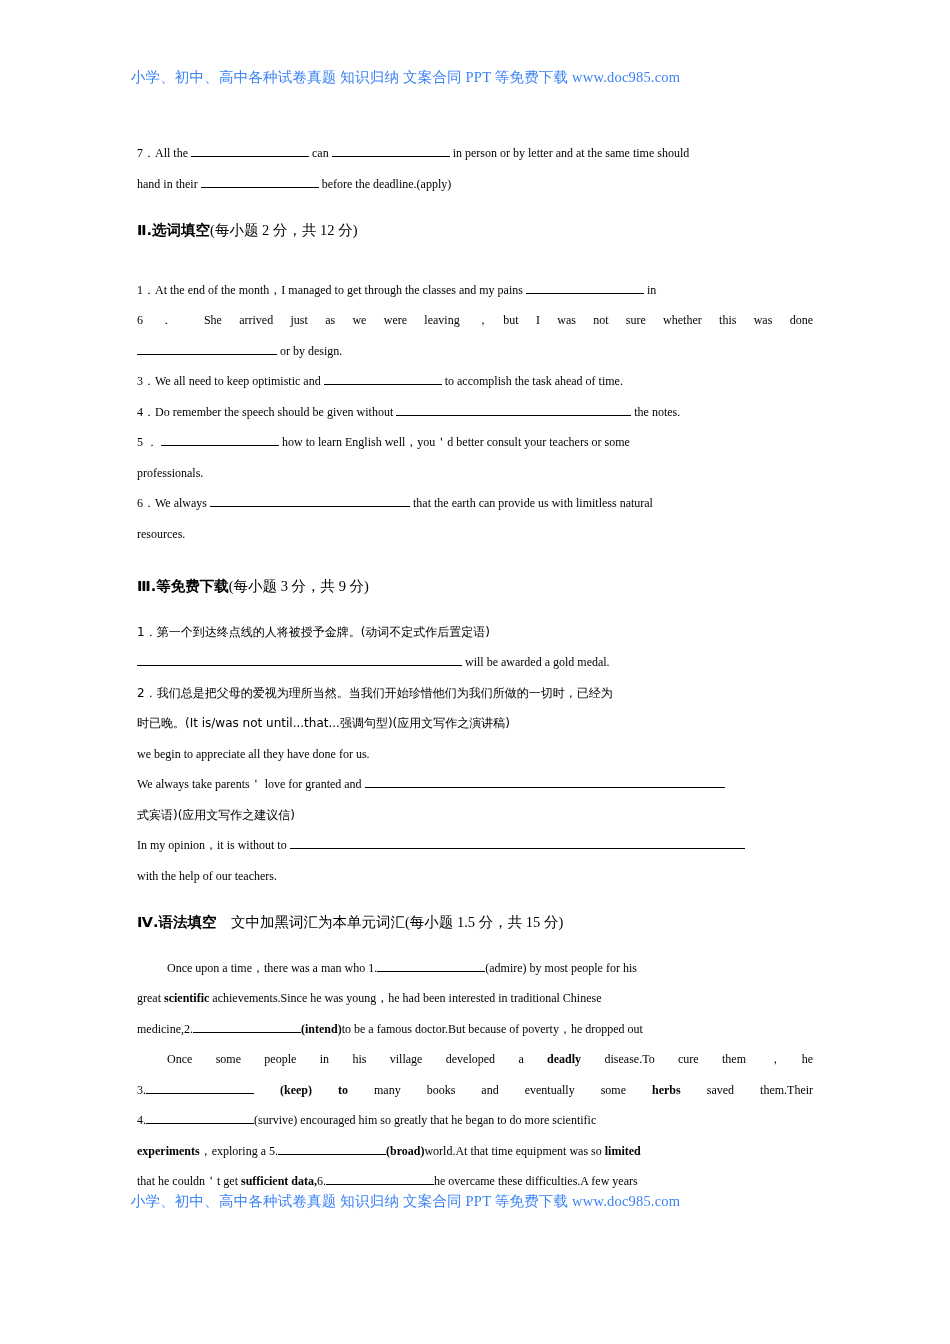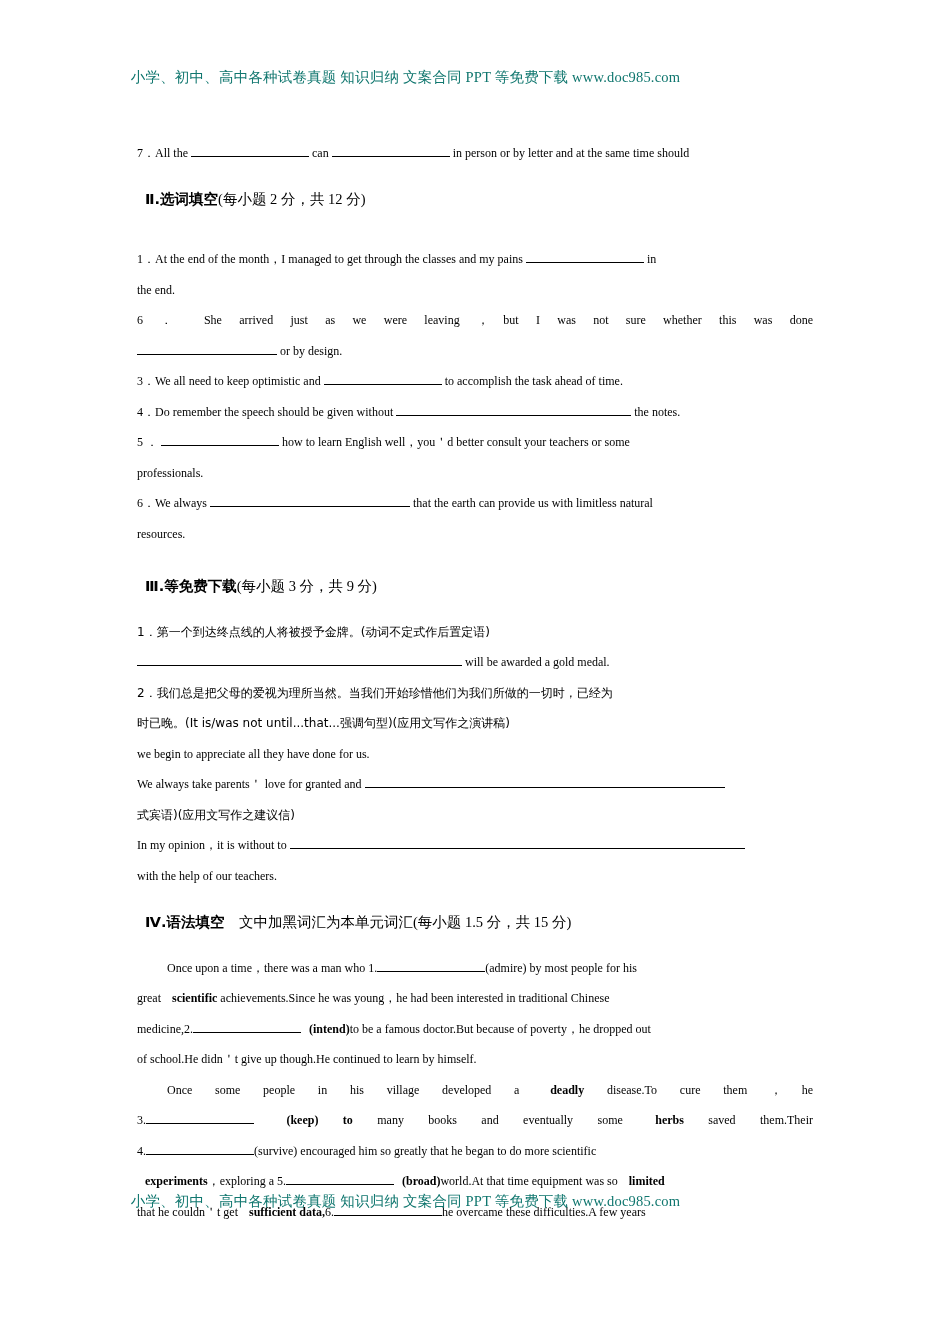--- a/index.html
+++ b/index.html
@@ -20,21 +20,21 @@
     height: 1344px;
     box-sizing: border-box;
   }
   .watermark {
     position: absolute;
     left: 0;
     width: 811px;
     text-align: center;
     font-family: "Liberation Serif", "DejaVu Serif", serif;
     font-size: 14.5px;
-    color: #0f766e;
+    color: #3b82f6;
     letter-spacing: 0.2px;
   }
   .watermark-top { top: 68px; }
   .watermark-bottom { top: 1192px; }
 
   .content {
     position: absolute;
     left: 137px;
     top: 138px;
     width: 676px;
@@ -45,21 +45,21 @@
     font-size: 12px;
     line-height: 30.5px;
     text-align: justify;
     text-justify: inter-word;
   }
   .indent-first {
     text-indent: 30px;
   }
   .spacer-sm { height: 14px; }
   .spacer-xs { height: 6px; }
-  .bold { font-weight: bold; margin-left: 8px; }
+  .bold { font-weight: bold; }
   .sect-head {
     font-size: 15.5px;
     line-height: 30.5px;
     font-weight: bold;
     font-family: "Liberation Sans", "DejaVu Sans", sans-serif;
   }
   .sect-head .norm {
     font-weight: normal;
     font-family: "Liberation Serif", "DejaVu Serif", serif;
   }
@@ -88,33 +88,37 @@
 
   <div class="content">
 
     <p class="line">
       <span>7．All the</span>
       <span class="blank-s" style="width:118px"></span>
       <span>can</span>
       <span class="blank-s" style="width:118px"></span>
       <span>in person or by letter and at the same time should</span>
     </p>
+    <p class="line">
+      <span>hand in their</span>
+      <span class="blank-s" style="width:118px"></span>
+      <span>before the deadline.(apply)</span>
+    </p>
 
     <p class="sect-head">
       <span class="cn bold">Ⅱ.选词填空</span><span class="norm cn">(每小题 2 分，共 12 分)</span>
     </p>
 
     <div class="spacer-sm"></div>
 
     <p class="line">
       <span>1．At the end of the month，I managed to get through the classes and my pains</span>
       <span class="blank-s" style="width:118px"></span>
       <span>in</span>
     </p>
-    <p class="line">the end.</p>
 
     <p class="line justify-spread">
       <span>6 ． She arrived just as we were leaving ，but I was not sure whether this was done</span>
     </p>
     <p class="line">
       <span class="blank-s" style="width:140px"></span>
       <span>or by design.</span>
     </p>
 
     <p class="line">
@@ -178,21 +182,20 @@
       <span>Once upon a time，there was a man who 1.</span><span class="blank-s" style="width:108px"></span><span>(admire) by most people for his</span>
     </p>
     <p class="line">
       <span>great</span>
       <span class="bold">scientific</span>
       <span>achievements.Since he was young，he had been interested in traditional Chinese</span>
     </p>
     <p class="line">
       <span>medicine,2.</span><span class="blank-s" style="width:108px"></span><span class="bold">(intend)</span><span>to be a famous doctor.But because of poverty，he dropped out</span>
     </p>
-    <p class="line">of school.He didn＇t give up though.He continued to learn by himself.</p>
 
     <p class="line indent-first justify-spread">
       <span>Once some people in his village developed a</span>
       <span class="bold">deadly</span>
       <span>disease.To cure them ，he</span>
     </p>
     <p class="line justify-spread">
       <span class="nowrap"><span>3.</span><span class="blank-s" style="width:108px"></span></span>
       <span class="bold">(keep) to</span>
       <span>many books and eventually some</span>

